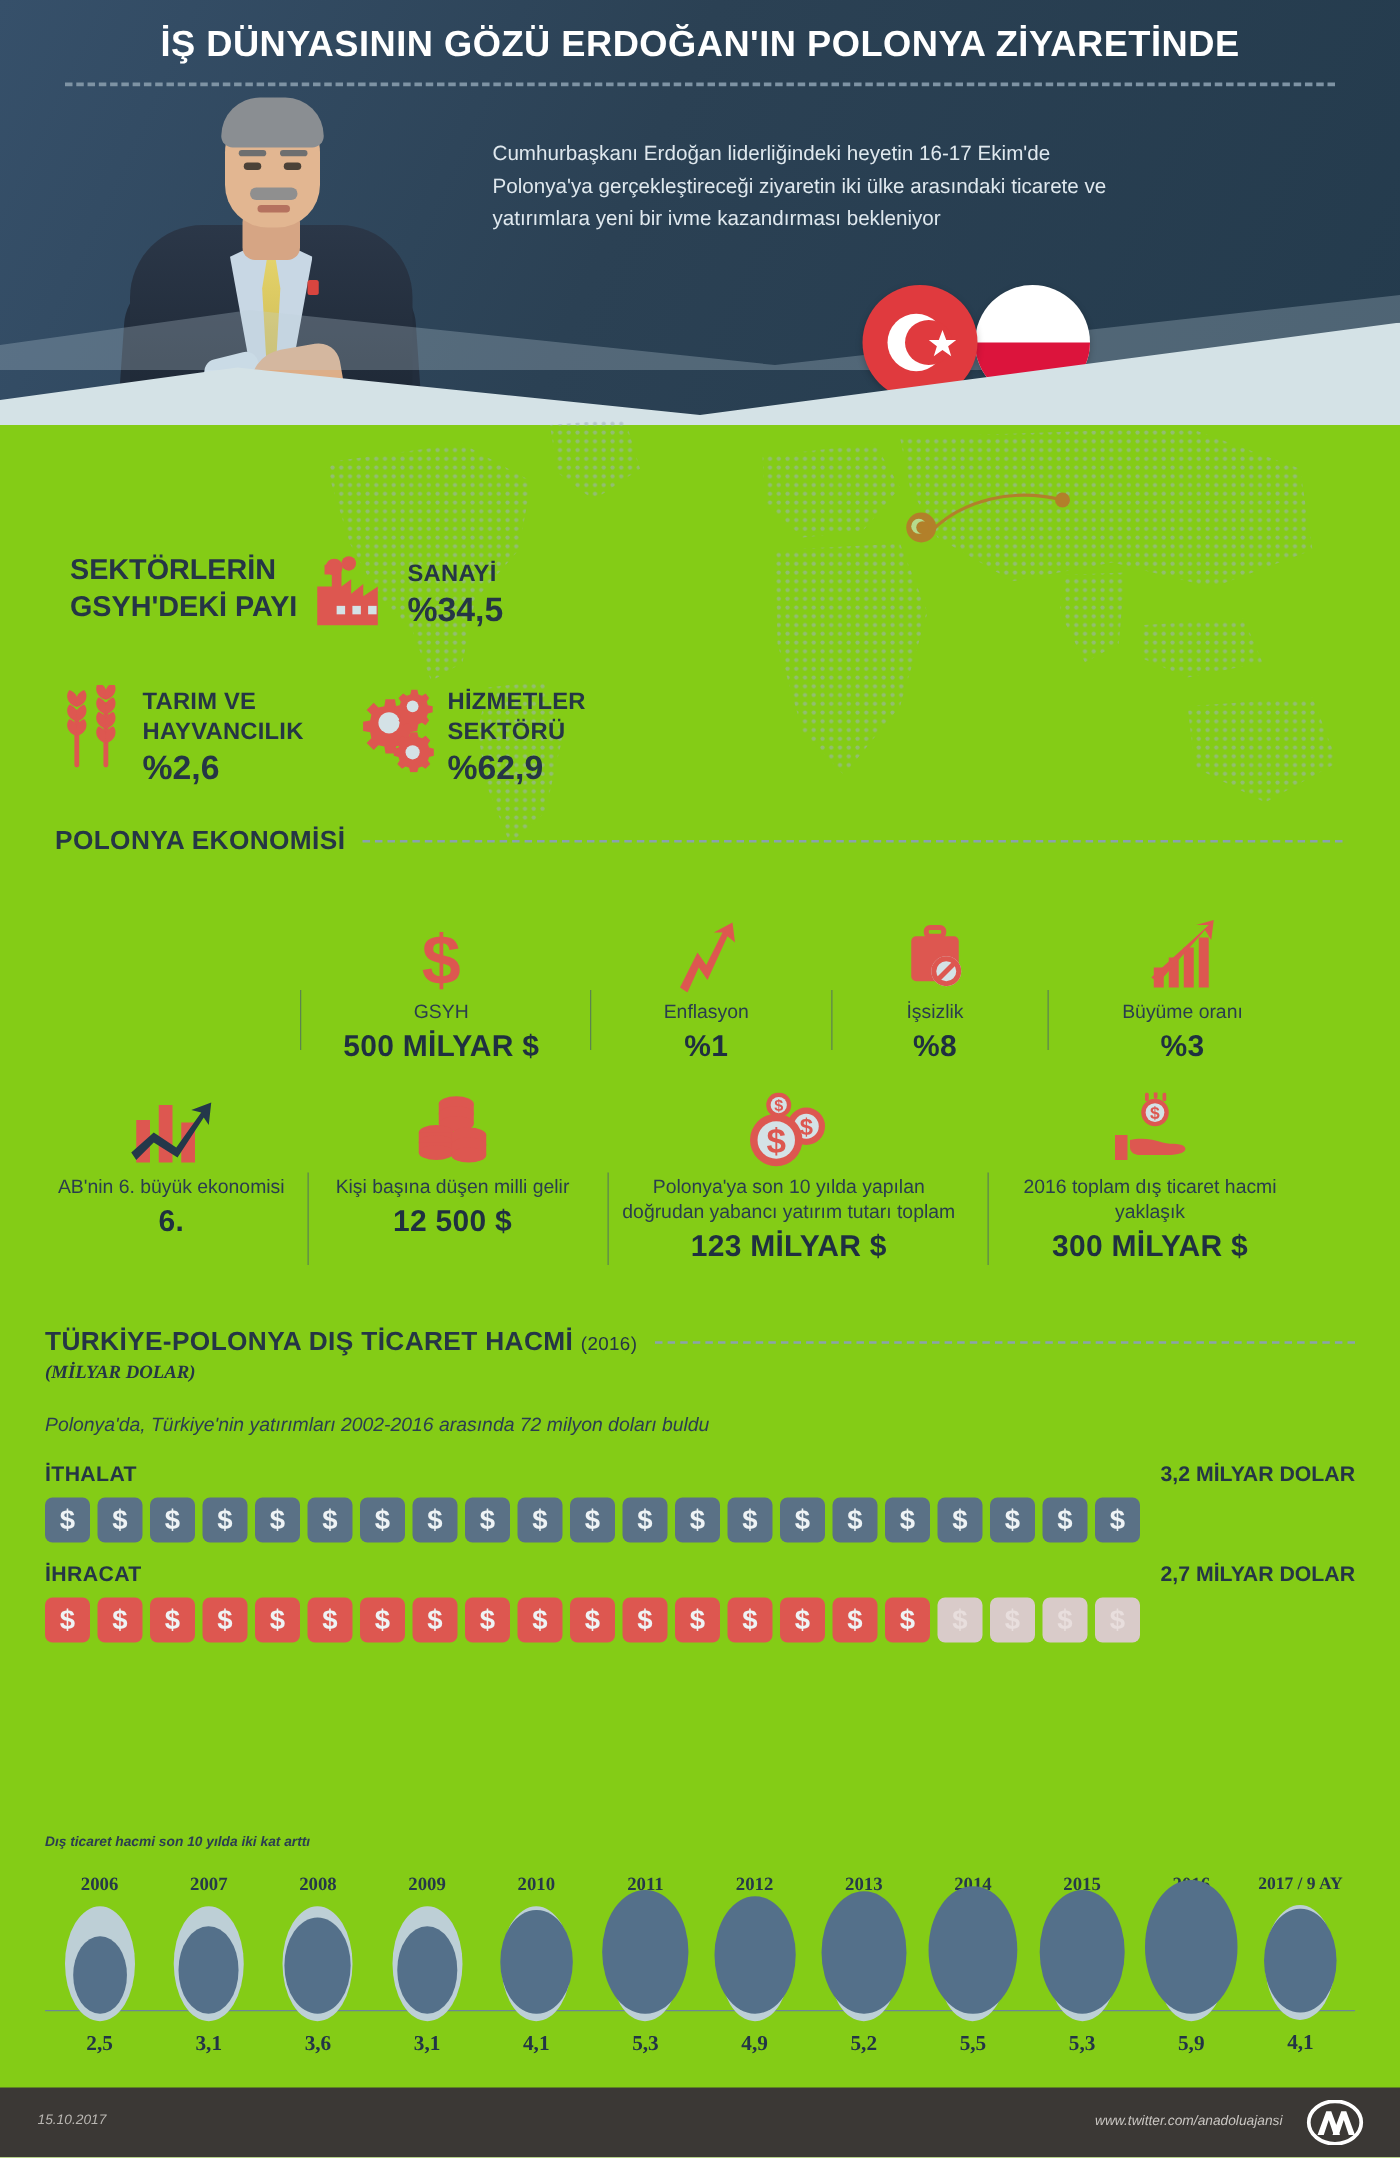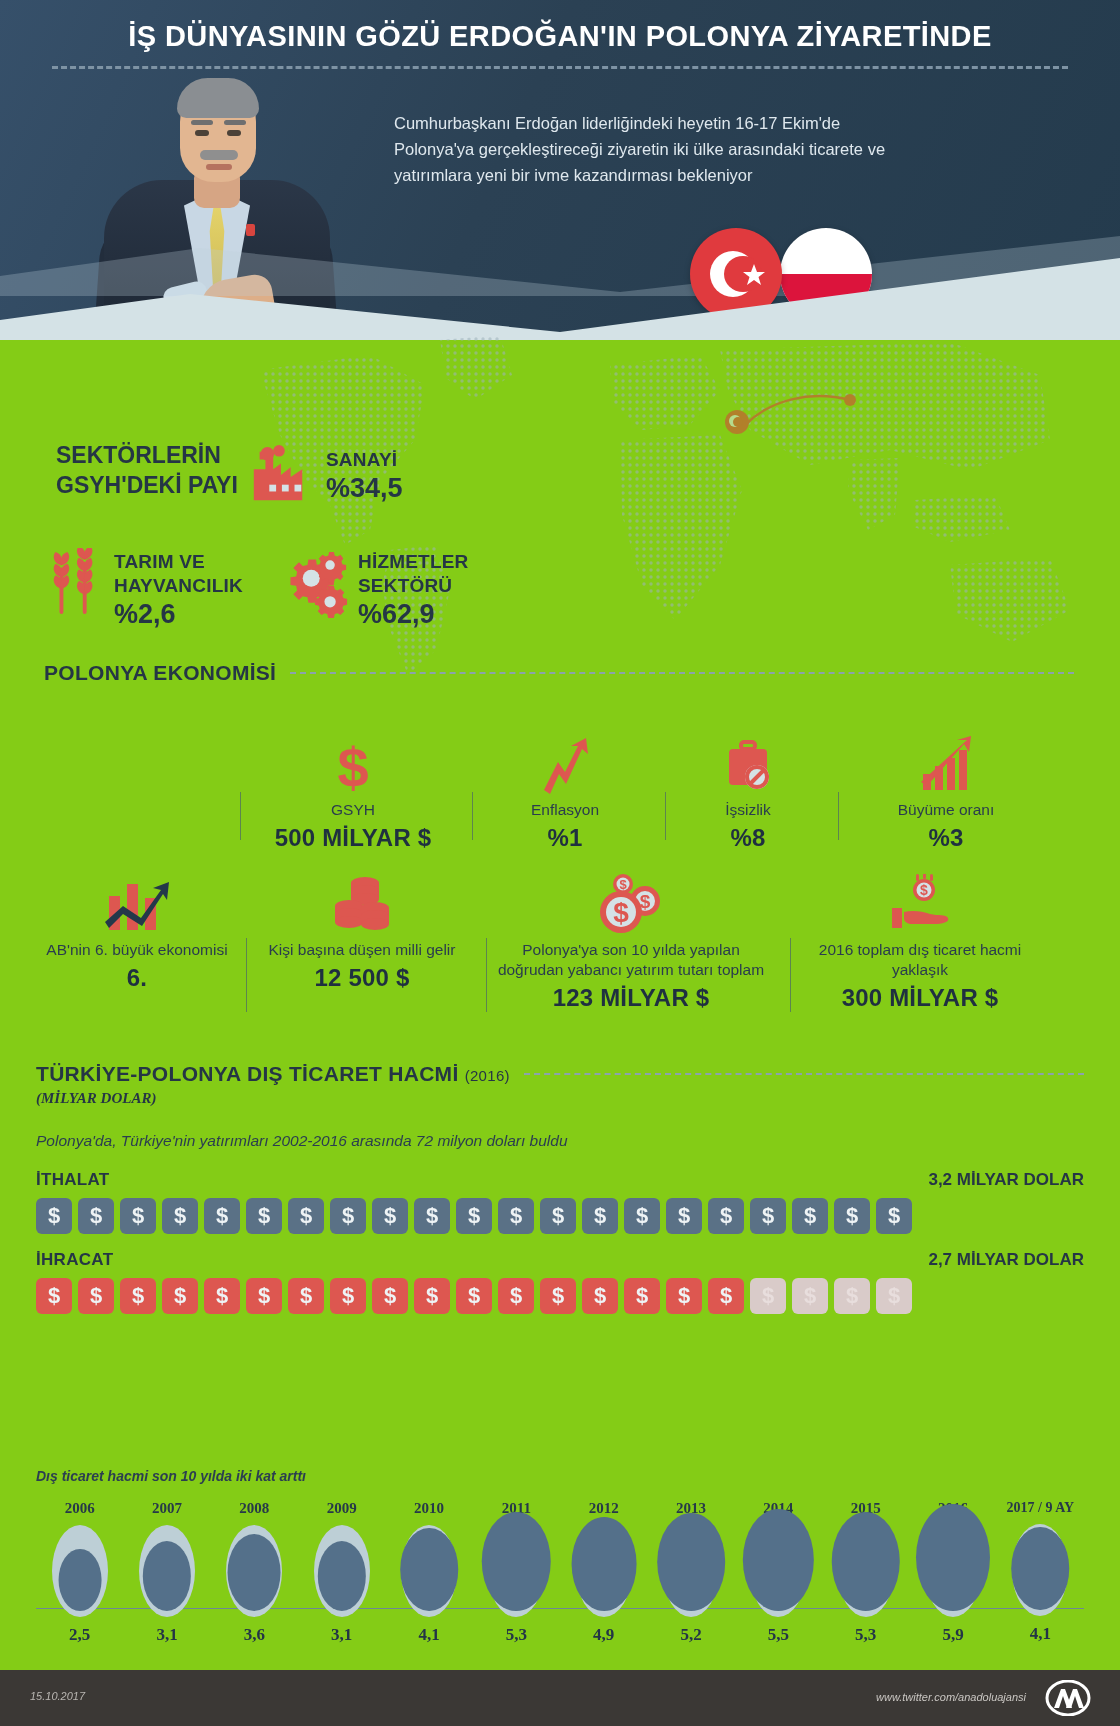--- a/index.html
+++ b/index.html
@@ -195,21 +195,21 @@
     color: #eef3f5; font-size: 22px; font-weight: bold;
     font-family: "Liberation Sans", sans-serif;
   }
   .coin.blue { background: #5a7186; }
   .coin.red  { background: #dd5750; }
   .coin.faded{ background: #d9cbc9; color: #e8dedd; }
 
   
   .tl-note {
     position: absolute; left: 36px; top: 1468px;
-    font-size: 14px; font-style: italic; font-weight: bold; color: #2b3e50;
+    font-size: 11px; font-style: italic; font-weight: bold; color: #2b3e50;
   }
   .tl { position: absolute; left: 36px; top: 1500px; width: 1048px; height: 190px; }
   .tl-axis { position:absolute; left:0; top:108px; width: 1048px; height: 1px; background: #6d8796; }
   .tl-col { position: absolute; top: 0; width: 84px; text-align: center; font-family: Liberation Serif, serif; }
   .tl-year { font-size: 15px; font-weight: bold; color: #263949; }
   .tl-year.small { font-size: 14px; }
   .tl-bub {
     position: relative; margin: 8px auto 0; width: 56px; height: 92px;
   }
   .tl-outer {

